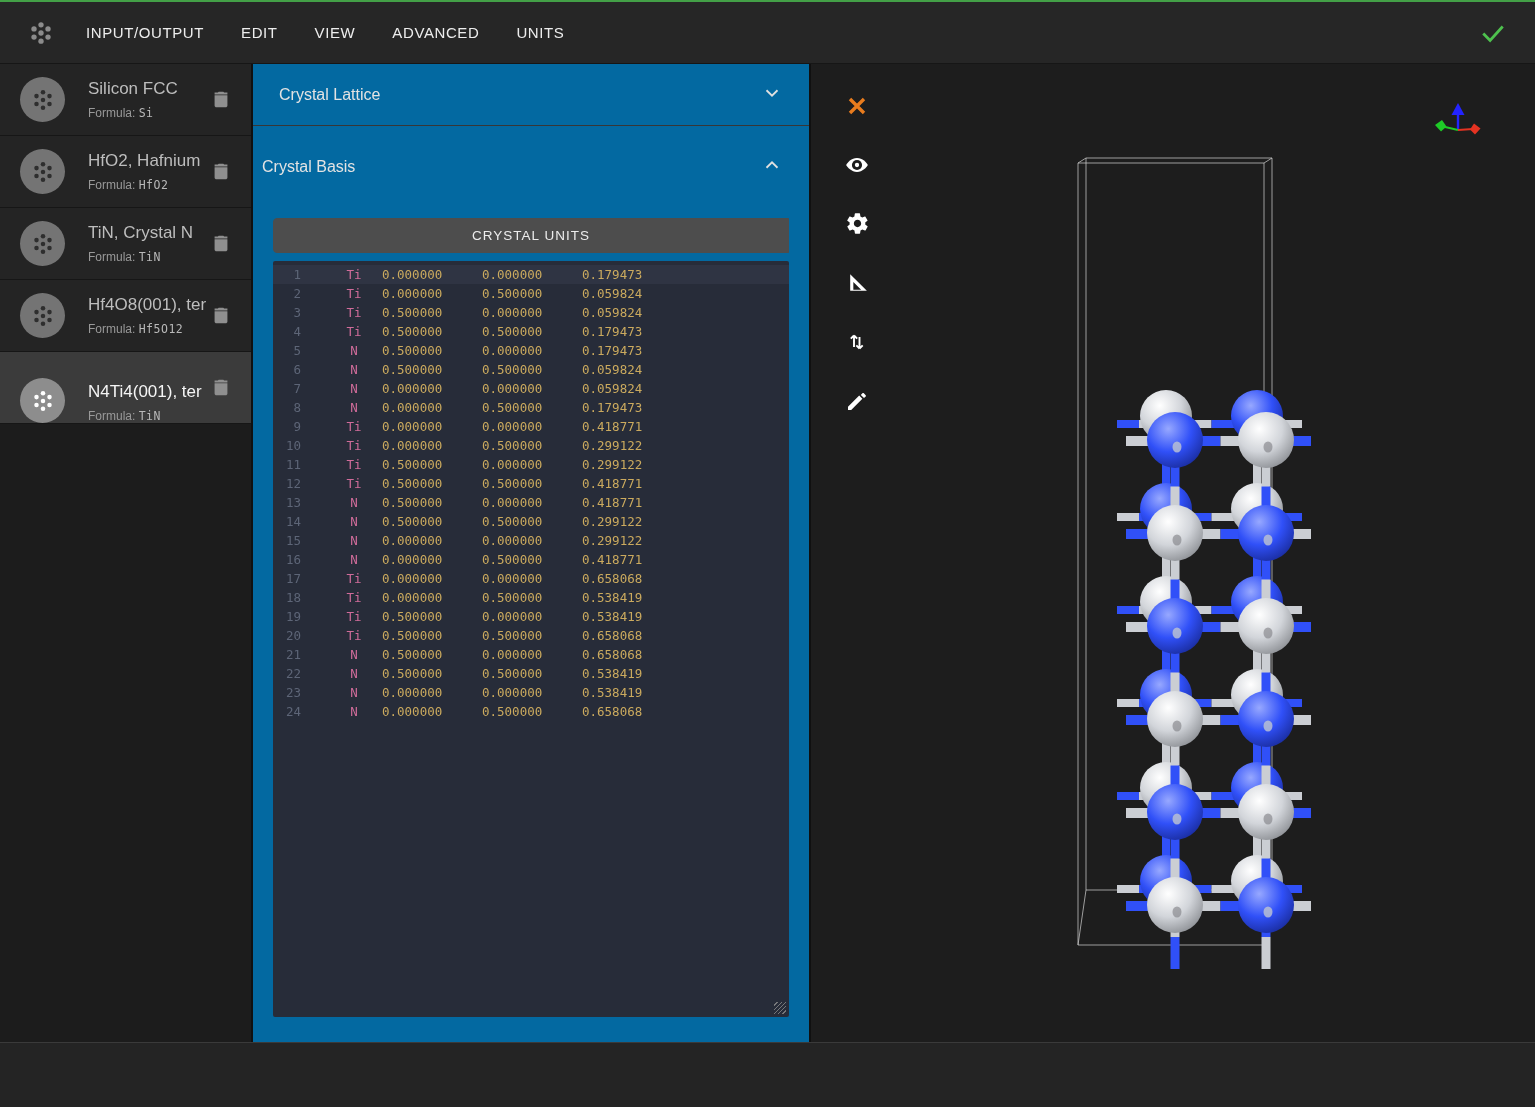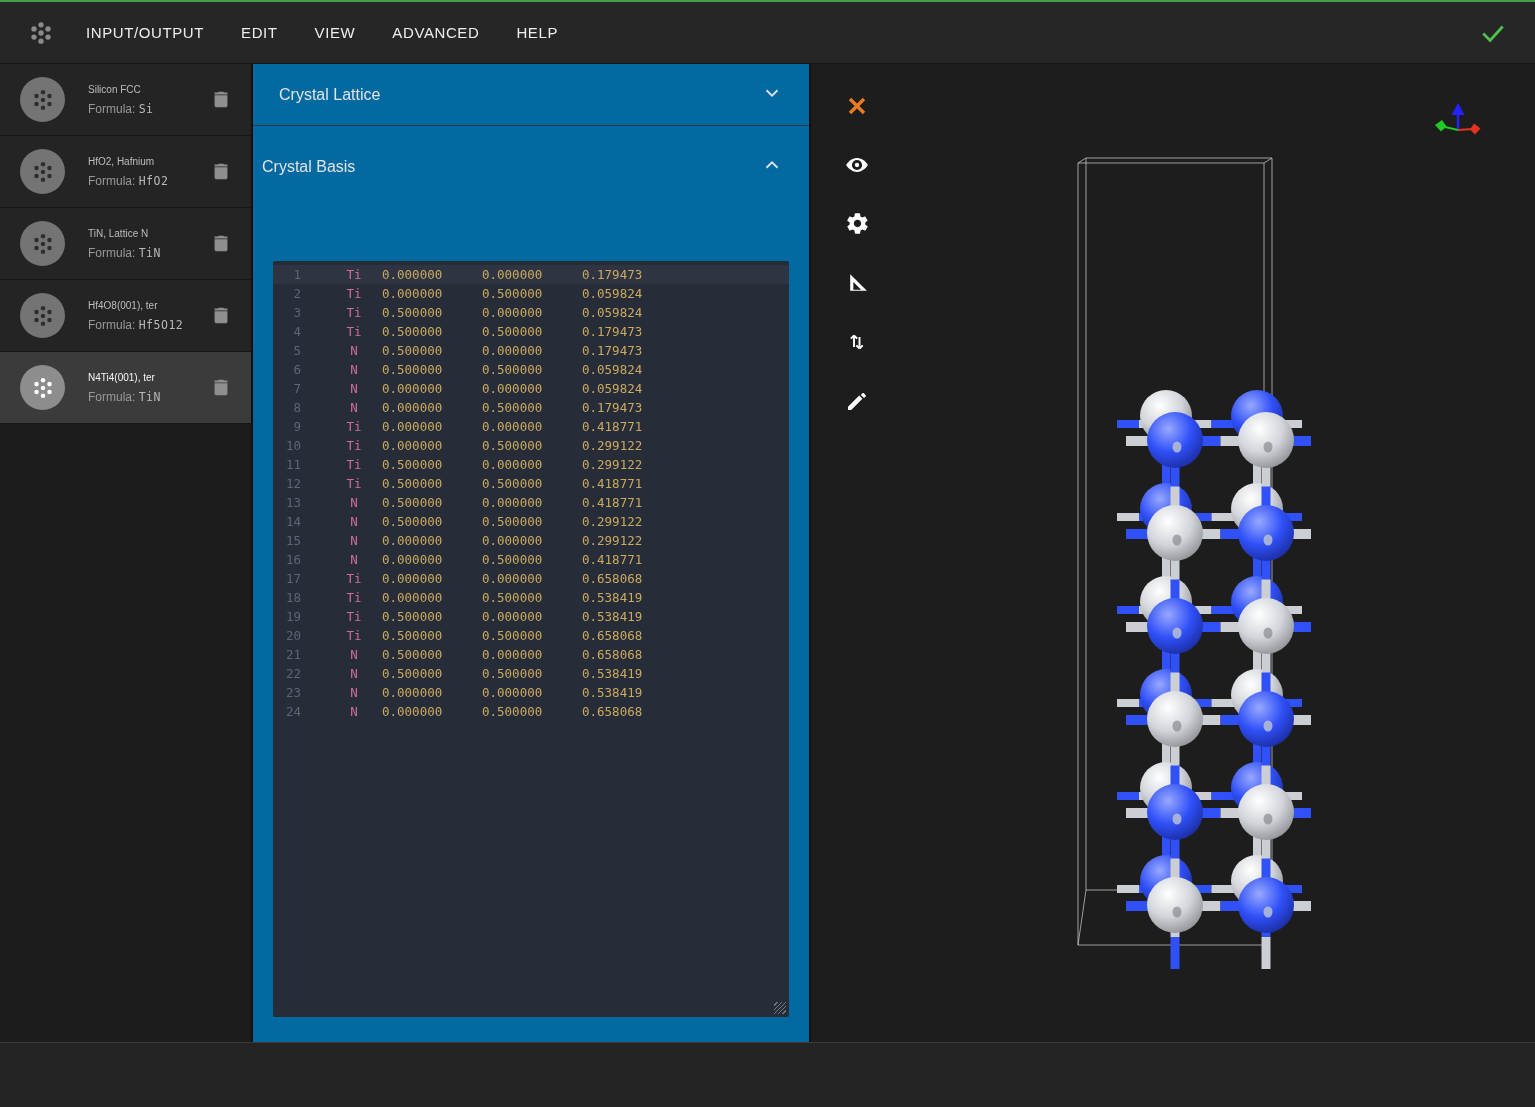--- a/index.html
+++ b/index.html
@@ -14,26 +14,26 @@
   .menu { display:flex; gap:37px; margin-left:24px; }
   .menu-item { color:#ededed; font-size:15px; letter-spacing:.6px; cursor:pointer; background:none; border:none;
                font-family:"Liberation Sans", sans-serif; }
   .topbar-check { position:absolute; right:28px; top:18px; width:28px; height:28px; background:none; border:none; cursor:pointer; }
 
   
   .main { display:flex; height:978px; }
   .sidebar { width:253px; background:#1c1c1c; border-right:2px solid #101010; flex:none; }
   .mat-item { height:72px; background:#242424; border-bottom:1px solid #161616; display:flex; align-items:center;
               padding-left:20px; position:relative; cursor:pointer; }
-  .mat-item.sel { background:#3b3b3b; }
+  .mat-item.sel { background:#3b3b3b;align-items:flex-end; }
   .avatar { width:45px; height:45px; border-radius:50%; background:#747474; flex:none;
             display:flex; align-items:center; justify-content:center; }
   .mat-item.sel .avatar { background:#8d8d8d; }
   .mat-text { margin-left:23px; min-width:0; padding-right:40px; }
-  .mat-name { font-size:10px; color:#bdbdbd; margin-bottom:7px; white-space:nowrap; overflow:hidden; }
+  .mat-name { font-size:17px; color:#bdbdbd; margin-bottom:7px; white-space:nowrap; overflow:hidden; }
   .mat-item.sel .mat-name { color:#f5f5f5; }
   .mat-form { font-size:12px; color:#999; white-space:nowrap; }
   .mat-form .mono { font-size:11.5px; color:#b9b9b9; letter-spacing:.5px; }
   .trash-btn { position:absolute; right:17px; top:21px; width:26px; height:30px; background:none; border:none; cursor:pointer; }
 
   
   .midpanel { width:558px; flex:none; background:#0369a1; border-right:2px solid #101010; display:flex; flex-direction:column; }
   .sec-head { display:flex; align-items:center; justify-content:space-between; padding:0 26px; flex:none; cursor:pointer; }
   .sec-head.h1 { height:62px; border-bottom:1px solid #373737; }
   .sec-head.h2 { height:82px;padding-left:9px; }
@@ -79,21 +79,21 @@
           <circle cx="6" cy="8.5" r="2.3"></circle>
         <circle cx="12" cy="12" r="2.3"></circle>
       </g>
     </svg>
   </div>
   <div class="menu">
       <button class="menu-item">INPUT/OUTPUT</button>
       <button class="menu-item">EDIT</button>
       <button class="menu-item">VIEW</button>
       <button class="menu-item">ADVANCED</button>
-      <button class="menu-item">HELP</button>
+      <button class="menu-item">UNITS</button>
     </div>
   <button class="topbar-check" title="">
     <svg width="28" height="28" viewBox="0 0 24 24" fill="none" stroke="#4ec14e" stroke-width="2.4" stroke-linecap="square">
       <path d="M4.5 12.5l5 5L19.5 6.5"></path>
     </svg>
   </button>
 </div>
 
 <div class="main">
 
@@ -155,21 +155,21 @@
                 <circle cx="18" cy="8.4" r="2.1"></circle>
                 <circle cx="18" cy="15.6" r="2.1"></circle>
   <circle cx="12" cy="19.2" r="2.1"></circle>
                 <circle cx="6" cy="15.6" r="2.1"></circle>
                 <circle cx="6" cy="8.4" r="2.1"></circle>
   <circle cx="12" cy="12" r="2.1"></circle>
               </g>
             </svg>
           </div>
           <div class="mat-text">
-       <div class="mat-name">TiN, Lattice N</div>
+       <div class="mat-name">TiN, Crystal N</div>
        <div class="mat-form">
          <span>Formula:</span> <span class="mono">TiN</span>
        </div>
      </div>
           <button class="trash-btn"><svg width="22" height="24" viewBox="0 0 24 24" fill="#8f8f8f">
   <path d="M7 21q-.8 0-1.4-.6T5 19V8h14v11q0 .8-.6 1.4T17 21H7zM19 5v2H5V5h3.5l1-1h5l1 1H19z"></path>
             </svg></button>
         </div>
         <div class="mat-item">
           <div class="avatar">
@@ -233,20 +233,21 @@
     </div>
     <div class="sec-head h2">
       <span class="sec-title">Crystal Basis</span>
       <span>
         <svg width="22" height="22" viewBox="0 0 24 24" fill="none" stroke="#e0e0e0" stroke-width="2">
             <polyline points="6,15 12,9 18,15"></polyline>
           </svg>
       </span>
     </div>
     <div class="units-tabs" id="units-tabs">
+        <button class="tab active">CRYSTAL UNITS</button>
       </div>
     <div class="editor" id="basis-editor">
       <div id="basis-rows">
           <div class="crow active">
             <span class="gut">1</span>
     <span class="cel">Ti</span>
     <span class="cnum">0.000000</span>
     <span class="cnum">0.000000</span>
     <span class="cnum">0.179473</span>
           </div>

